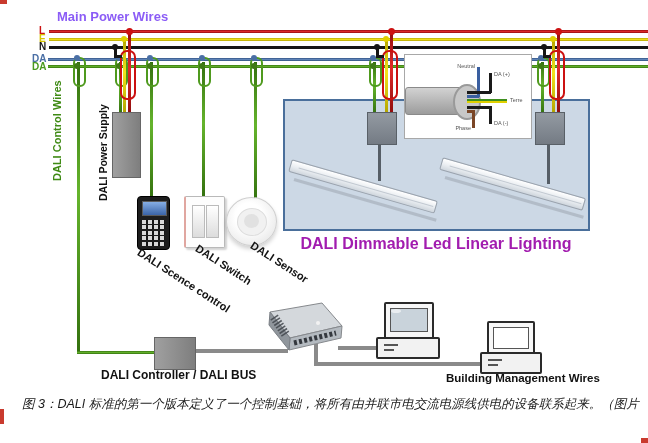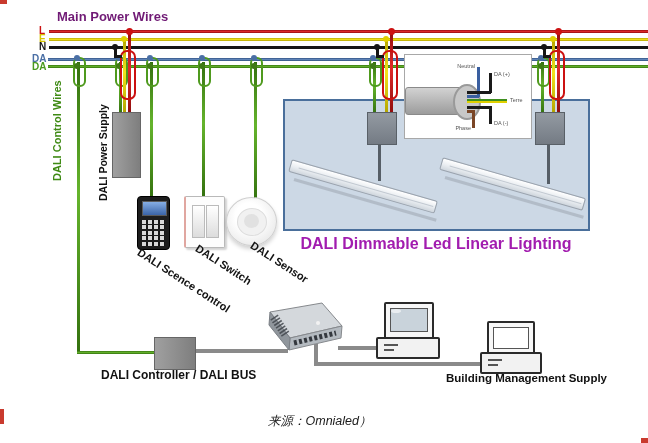--- a/index.html
+++ b/index.html
@@ -42,21 +42,21 @@
 </style>
 </head>
 <body>
 
 <div class="stage">
 
   <div class="cornermark" style="left:0;top:0;width:7px;height:4px;"></div>
   <div class="cornermark" style="left:0;top:409px;width:4px;height:15px;"></div>
   <div class="cornermark" style="left:641px;top:438px;width:7px;height:5px;"></div>
 
-  <div class="lbl" style="left:57px;top:9px;font-size:13px;color:#701a75;">Main Power Wires</div>
+  <div class="lbl" style="left:57px;top:9px;font-size:13px;color:#8b5cf6;">Main Power Wires</div>
 
   <div class="lbl" style="left:39px;top:25px;font-size:10px;color:#cc1111;">L</div>
   <div class="lbl" style="left:39px;top:33px;font-size:10px;color:#d4c400;">E</div>
   <div class="lbl" style="left:39px;top:41px;font-size:10px;color:#151515;">N</div>
   <div class="lbl" style="left:32px;top:53px;font-size:10px;color:#4a6fa5;">DA</div>
   <div class="lbl" style="left:32px;top:61px;font-size:10px;color:#4a9a20;">DA</div>
 
   <div class="wire w-red" style="left:49px;top:30px;width:599px;height:3px;"></div>
   <div class="wire w-yel" style="left:49px;top:38px;width:599px;height:3px;"></div>
   <div class="wire w-blk" style="left:49px;top:46px;width:599px;height:2.5px;"></div>
@@ -215,17 +215,17 @@
     <div class="comp-slot" style="left:6px;top:10px;width:10px;"></div>
   </div>
 
   <div class="comp-mon" style="left:487px;top:321px;width:44px;height:31px;">
     <div class="comp-scr" style="left:4px;top:4px;width:34px;height:20px;background:#ffffff;"></div>
   </div>
   <div class="comp-base" style="left:480px;top:352px;width:58px;height:18px;">
     <div class="comp-slot" style="left:6px;top:5px;width:14px;"></div>
     <div class="comp-slot" style="left:6px;top:10px;width:10px;"></div>
   </div>
-  <div class="lbl" style="left:446px;top:372px;font-size:11.5px;">Building Management Supply</div>
-
-  <div class="abs" style="left:268px;top:413px;font-size:12.5px;font-style:italic;color:#1a1a1a;white-space:nowrap;z-index:8;">来源：Omnialed）</div>
+  <div class="lbl" style="left:446px;top:372px;font-size:11.5px;">Building Management Wires</div>
+
+  <div class="abs" style="left:22px;top:396px;font-size:12.5px;font-style:italic;color:#1a1a1a;white-space:nowrap;z-index:8;">图 3：DALI 标准的第一个版本定义了一个控制基础，将所有由并联市电交流电源线供电的设备联系起来。（图片</div>
 
 </div>
 
 </body></html>

